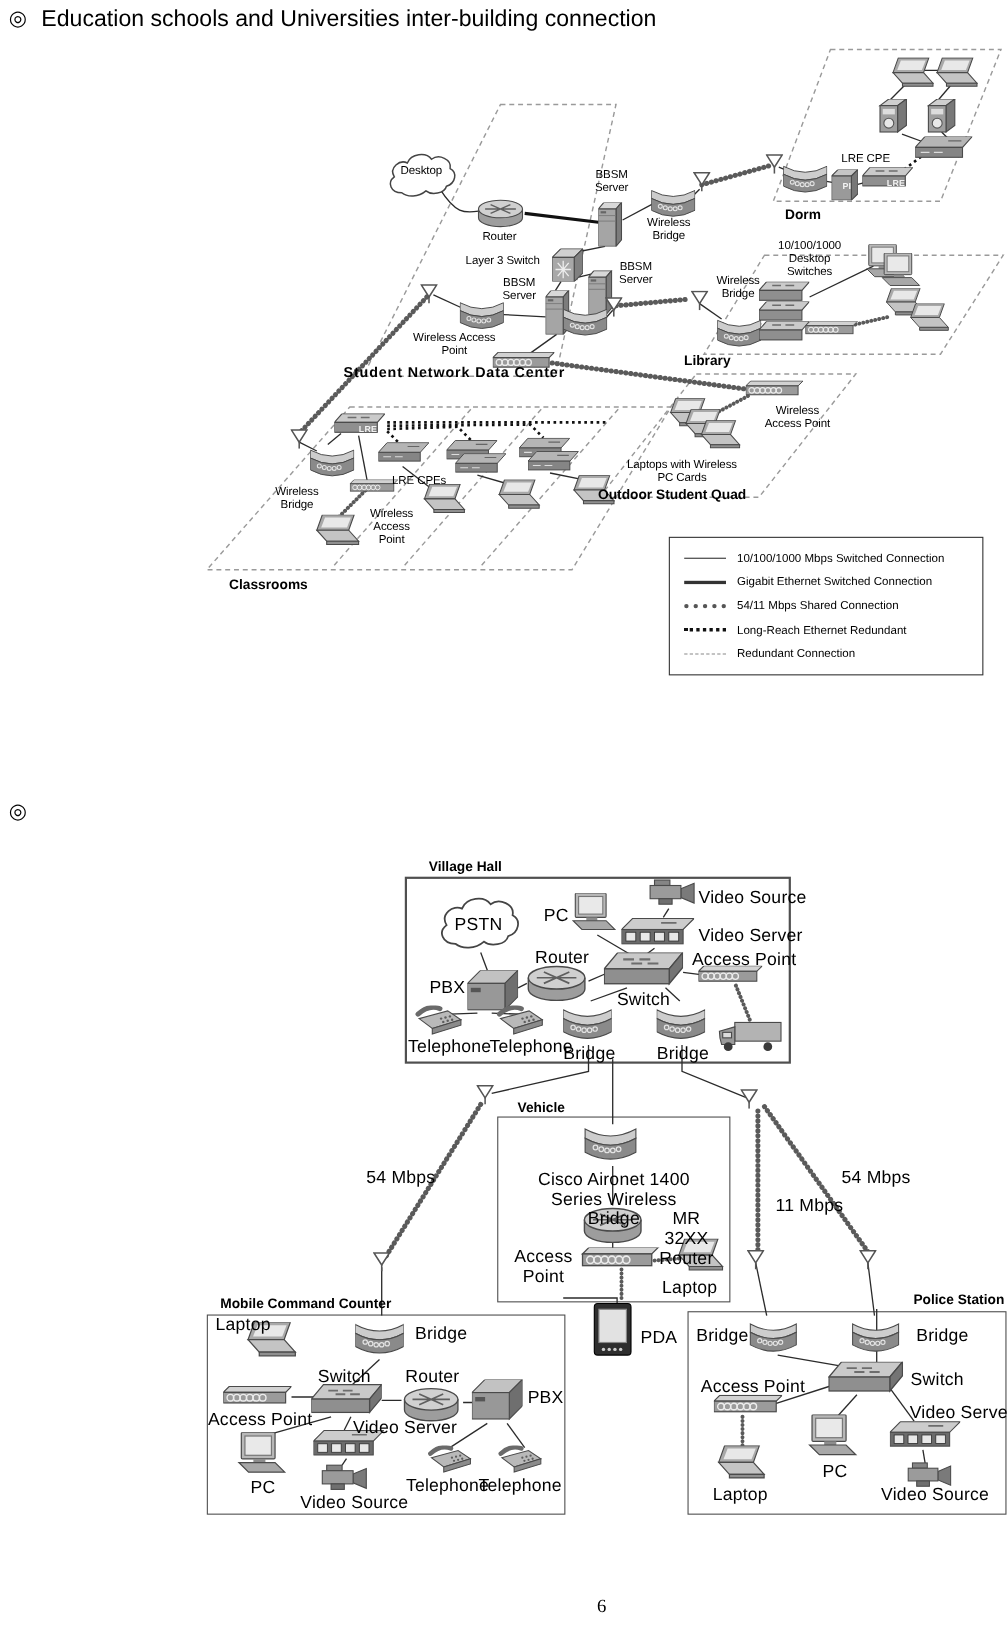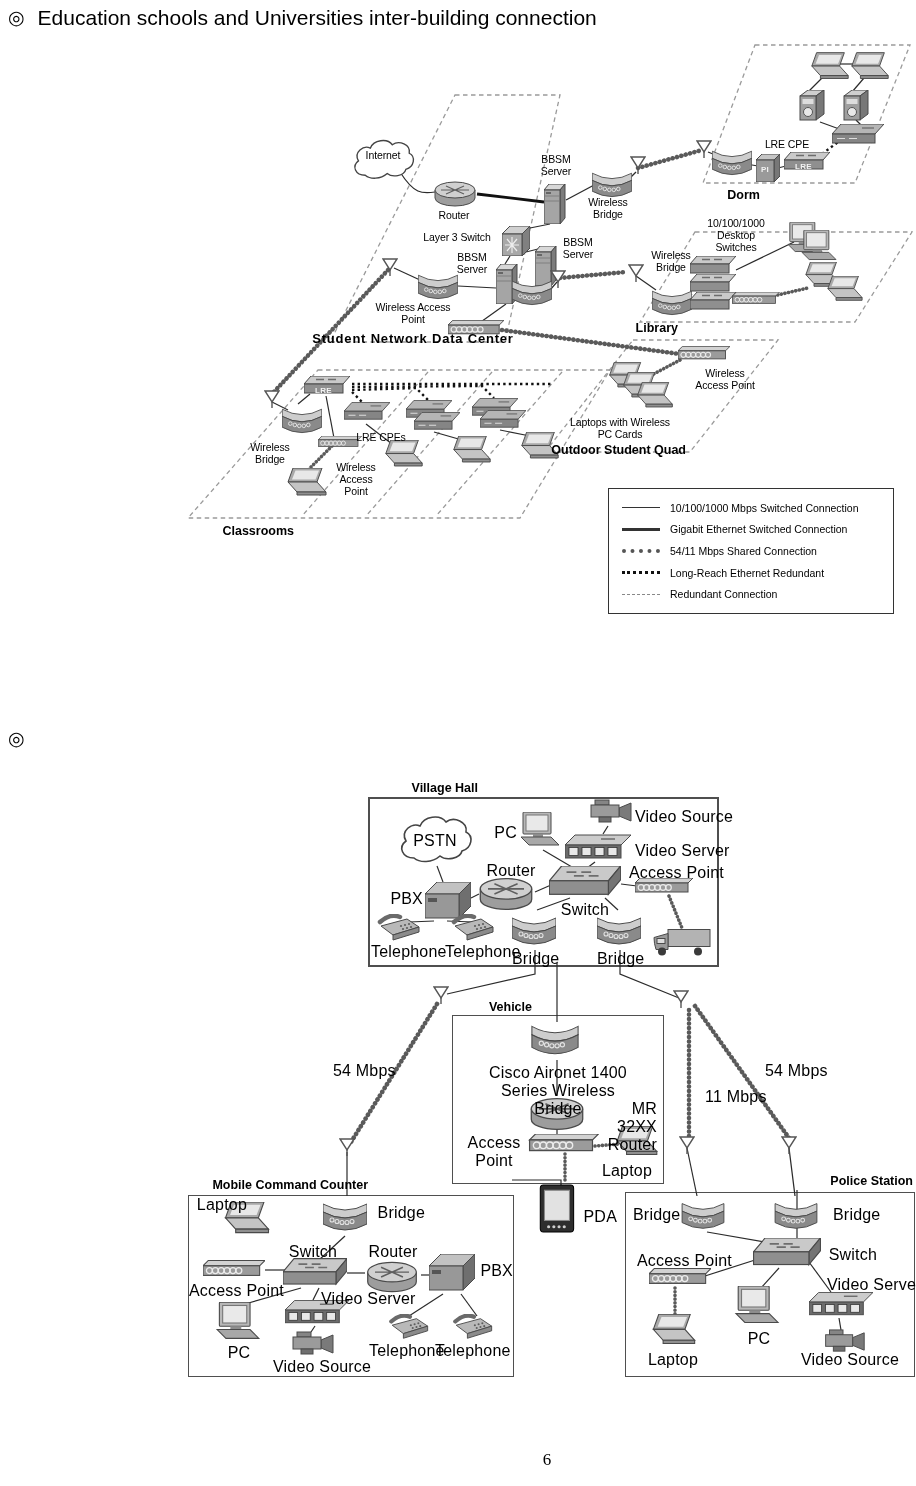--- a/index.html
+++ b/index.html
@@ -10,23 +10,23 @@
   .heading .bullet{font-size:19px}
   .diagram{position:absolute}
   .diagram svg{position:absolute;left:0;top:0;z-index:2}
   .box{position:absolute;border:2px solid #4f4f4f;z-index:1;background:transparent}
   .box.t{border-width:1.5px}
   .lbl{position:absolute;z-index:3;font-size:10.5px;line-height:1.12;text-align:center;
        color:#000;letter-spacing:-0.1px}
   .d2 .lbl{font-size:16px;letter-spacing:.2px}
   .lbl.zb{font-weight:700;font-size:12.5px;letter-spacing:0;white-space:nowrap}
   .lbl.sn{font-weight:700;font-size:13px;letter-spacing:.8px;white-space:nowrap}
-  .lbl.L{text-align:right}.lbl.R{text-align:right}.lbl.nw{white-space:nowrap}
+  .lbl.L{text-align:center}.lbl.R{text-align:right}.lbl.nw{white-space:nowrap}
   .tag{position:absolute;z-index:4;font:700 8px "Liberation Sans",sans-serif;
-       color:#f2f2f2;text-align:center;letter-spacing:.3px}
+       color:#f2f2f2;text-align:right;letter-spacing:.3px}
   .ln{stroke:#2b2b2b;stroke-width:1.2;fill:none}
   .lng{stroke:#111;stroke-width:2.8;fill:none}
   .coil{stroke:#5a5a5a;stroke-width:4.6;stroke-dasharray:.1 4.4;stroke-linecap:round;fill:none}
   .coil2{stroke:#5a5a5a;stroke-width:3.6;stroke-dasharray:.1 3.6;stroke-linecap:round;fill:none}
   .dot{stroke:#111;stroke-width:2.4;stroke-dasharray:2.4 3.2;fill:none}
   .zone{stroke:#9a9a9a;stroke-width:1.3;stroke-dasharray:4.5 3.5;fill:none}
   .legend{position:absolute;left:428px;top:446px;width:286px;height:126px;border:1.5px solid #333;
           background:#fff;display:flex;flex-direction:column;justify-content:space-evenly;
           padding:3px 0;z-index:5;box-sizing:border-box}
   .lg-row{display:flex;align-items:center;gap:10px;padding-left:13px;font-size:10.5px}
@@ -299,21 +299,21 @@
         <use href="#s-laptop" x="202" y="398" width="44" height="29"></use>
         <use href="#s-laptop" x="270" y="394" width="44" height="29"></use>
         <use href="#s-laptop" x="338" y="390" width="44" height="29"></use>
         <use href="#s-ap" x="498" y="304" width="52" height="15"></use>
         <use href="#s-laptop" x="426" y="320" width="42" height="28"></use>
         <use href="#s-laptop" x="440" y="330" width="42" height="28"></use>
         <use href="#s-laptop" x="454" y="340" width="42" height="28"></use>
       </g>
     </svg>
 
-    <div class="lbl" style="left:174px;top:108px;width:58px">Internet</div>
+    <div class="lbl" style="left:174px;top:108px;width:58px">Desktop</div>
     <div class="lbl" style="left:246px;top:168px;width:56px">Router</div>
     <div class="lbl" style="left:350px;top:112px;width:52px">BBSM Server</div>
     <div class="lbl" style="left:398px;top:155px;width:60px">Wireless Bridge</div>
     <div class="lbl nw" style="left:232px;top:190px;width:90px">Layer 3 Switch</div>
     <div class="lbl" style="left:266px;top:210px;width:52px">BBSM Server</div>
     <div class="lbl" style="left:374px;top:195px;width:48px">BBSM Server</div>
     <div class="lbl" style="left:194px;top:260px;width:78px">Wireless Access Point</div>
     <div class="lbl sn" style="left:110px;top:290px;width:246px">Student Network Data Center</div>
     <div class="lbl zb L" style="left:520px;top:146px;width:60px">Dorm</div>
     <div class="lbl nw" style="left:572px;top:97px;width:70px">LRE CPE</div>

